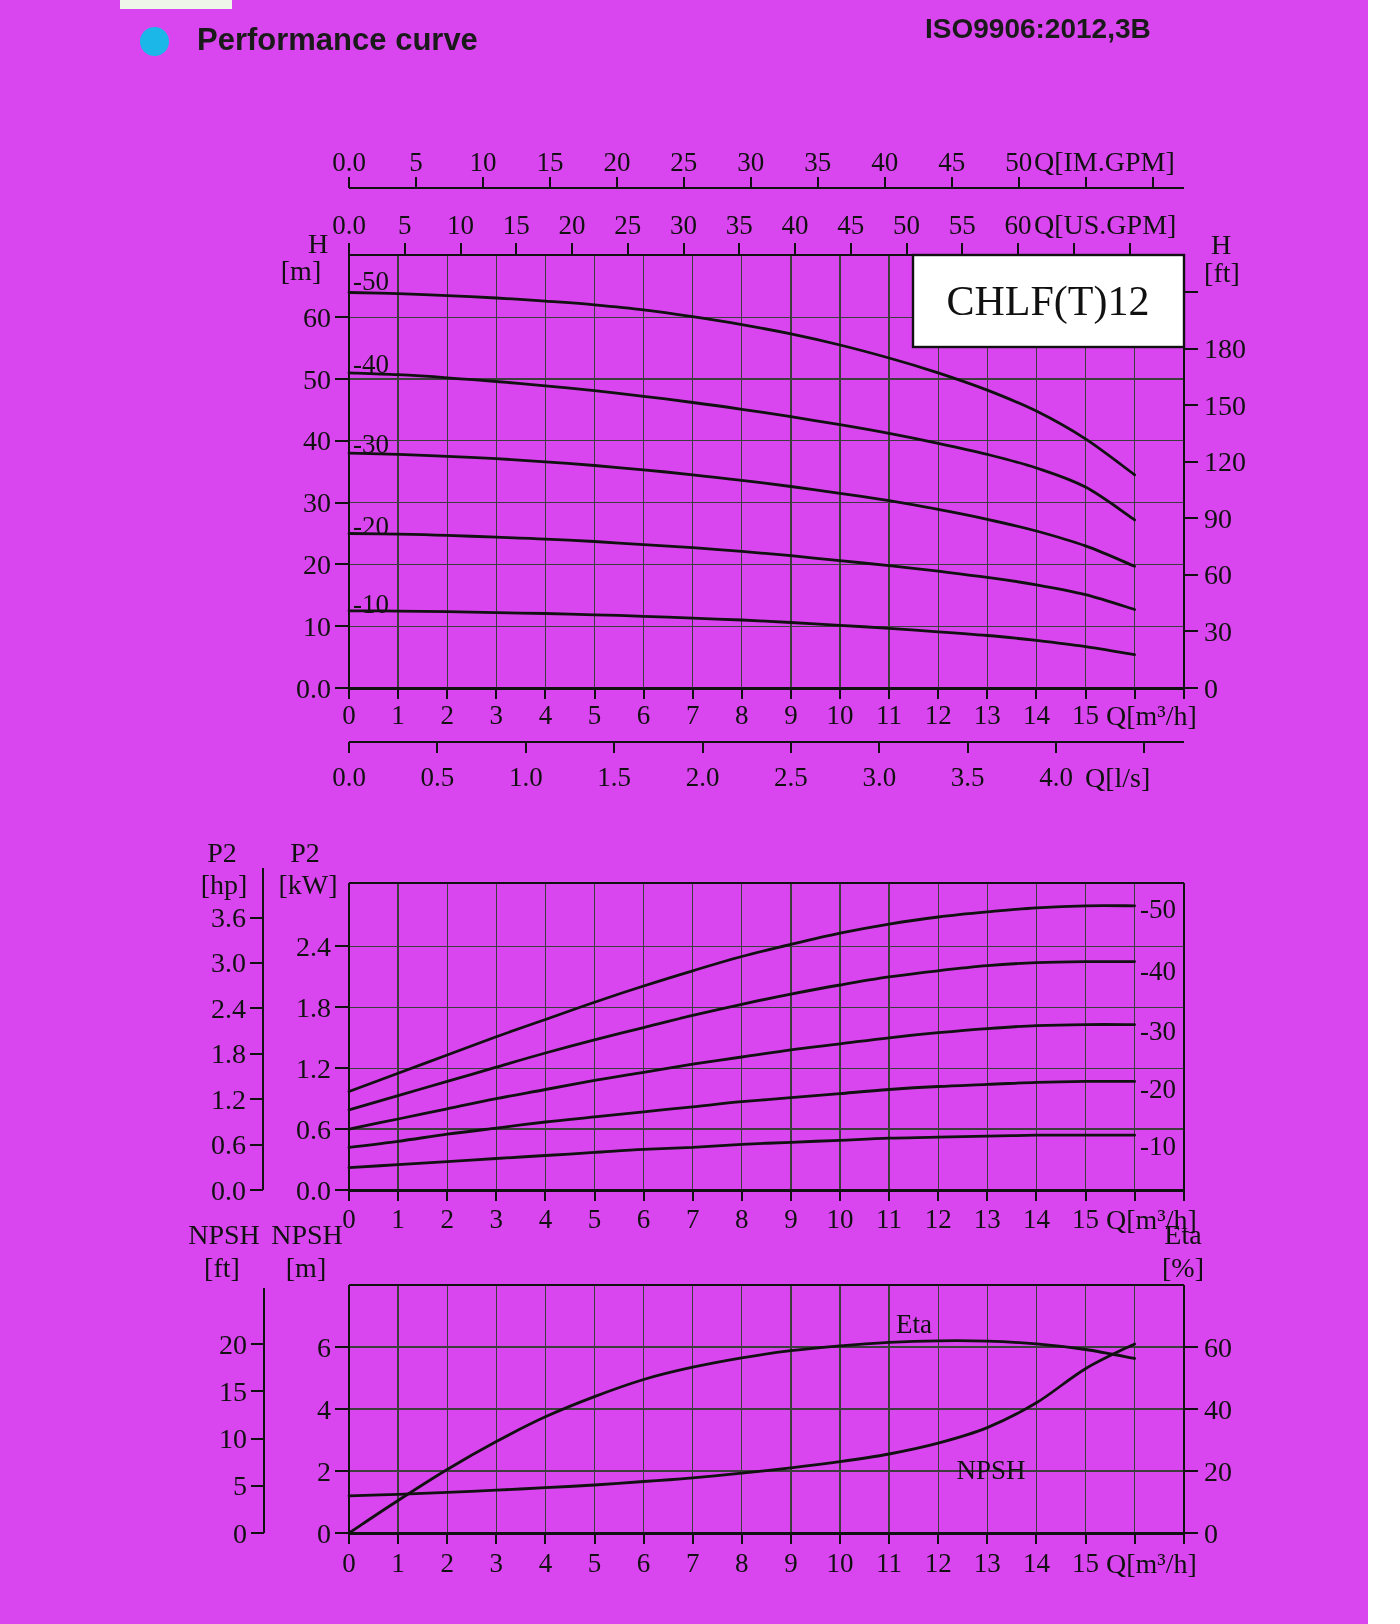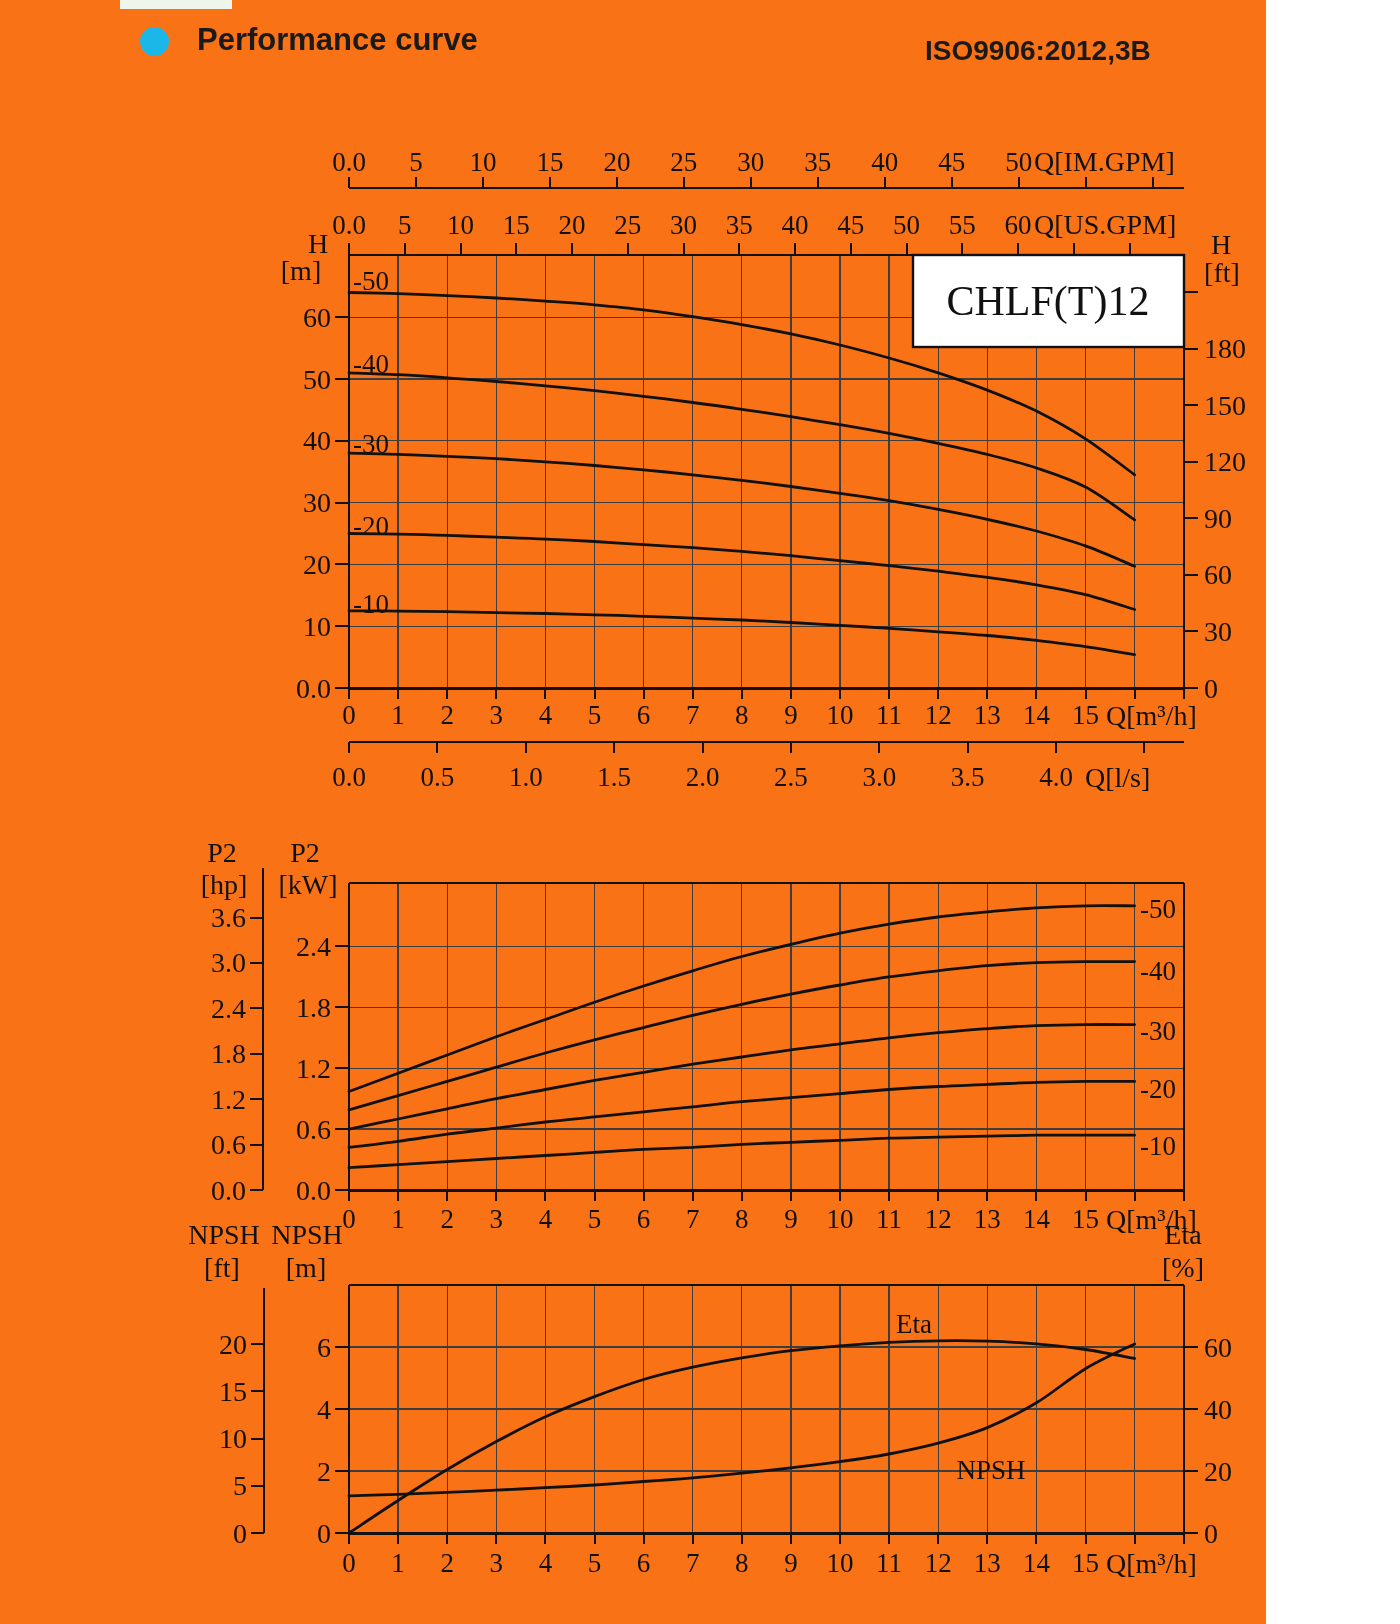--- a/index.html
+++ b/index.html
@@ -1,21 +1,21 @@
 <!DOCTYPE html>
 <html><head>
 <meta charset="utf-8">
 <style>
   html,body{margin:0;padding:0;background:#fff;}
-  .page{position:relative;width:1266px;height:1624px;background:#f97316;overflow:hidden;
+  .page{position:relative;width:1368px;height:1624px;background:#d946ef;overflow:hidden;
         font-family:"Liberation Sans",sans-serif;color:#1a1a1a;}
   .accent-strip{position:absolute;left:120px;top:0;width:112px;height:9px;background:#eef6e9;}
   .hdr-bullet{position:absolute;left:140px;top:27px;width:29px;height:29px;border-radius:50%;}
   .hdr-title{position:absolute;left:197px;top:22px;font-size:31px;font-weight:bold;letter-spacing:0px;}
-  .hdr-standard{position:absolute;left:925px;top:35px;font-size:28px;font-weight:bold;}
+  .hdr-standard{position:absolute;left:925px;top:13px;font-size:28px;font-weight:bold;}
   svg.curves{position:absolute;left:0;top:0;}
   svg.curves text{font-family:"Liberation Serif",serif;fill:#111;}
 </style>
 </head>
 <body>
 
 <div class="page">
   <div class="accent-strip" style="background: rgb(238, 246, 233);"></div>
   <span class="hdr-bullet" style="background: rgb(27, 183, 233);"></span>
   <div class="hdr-title">Performance curve</div>

